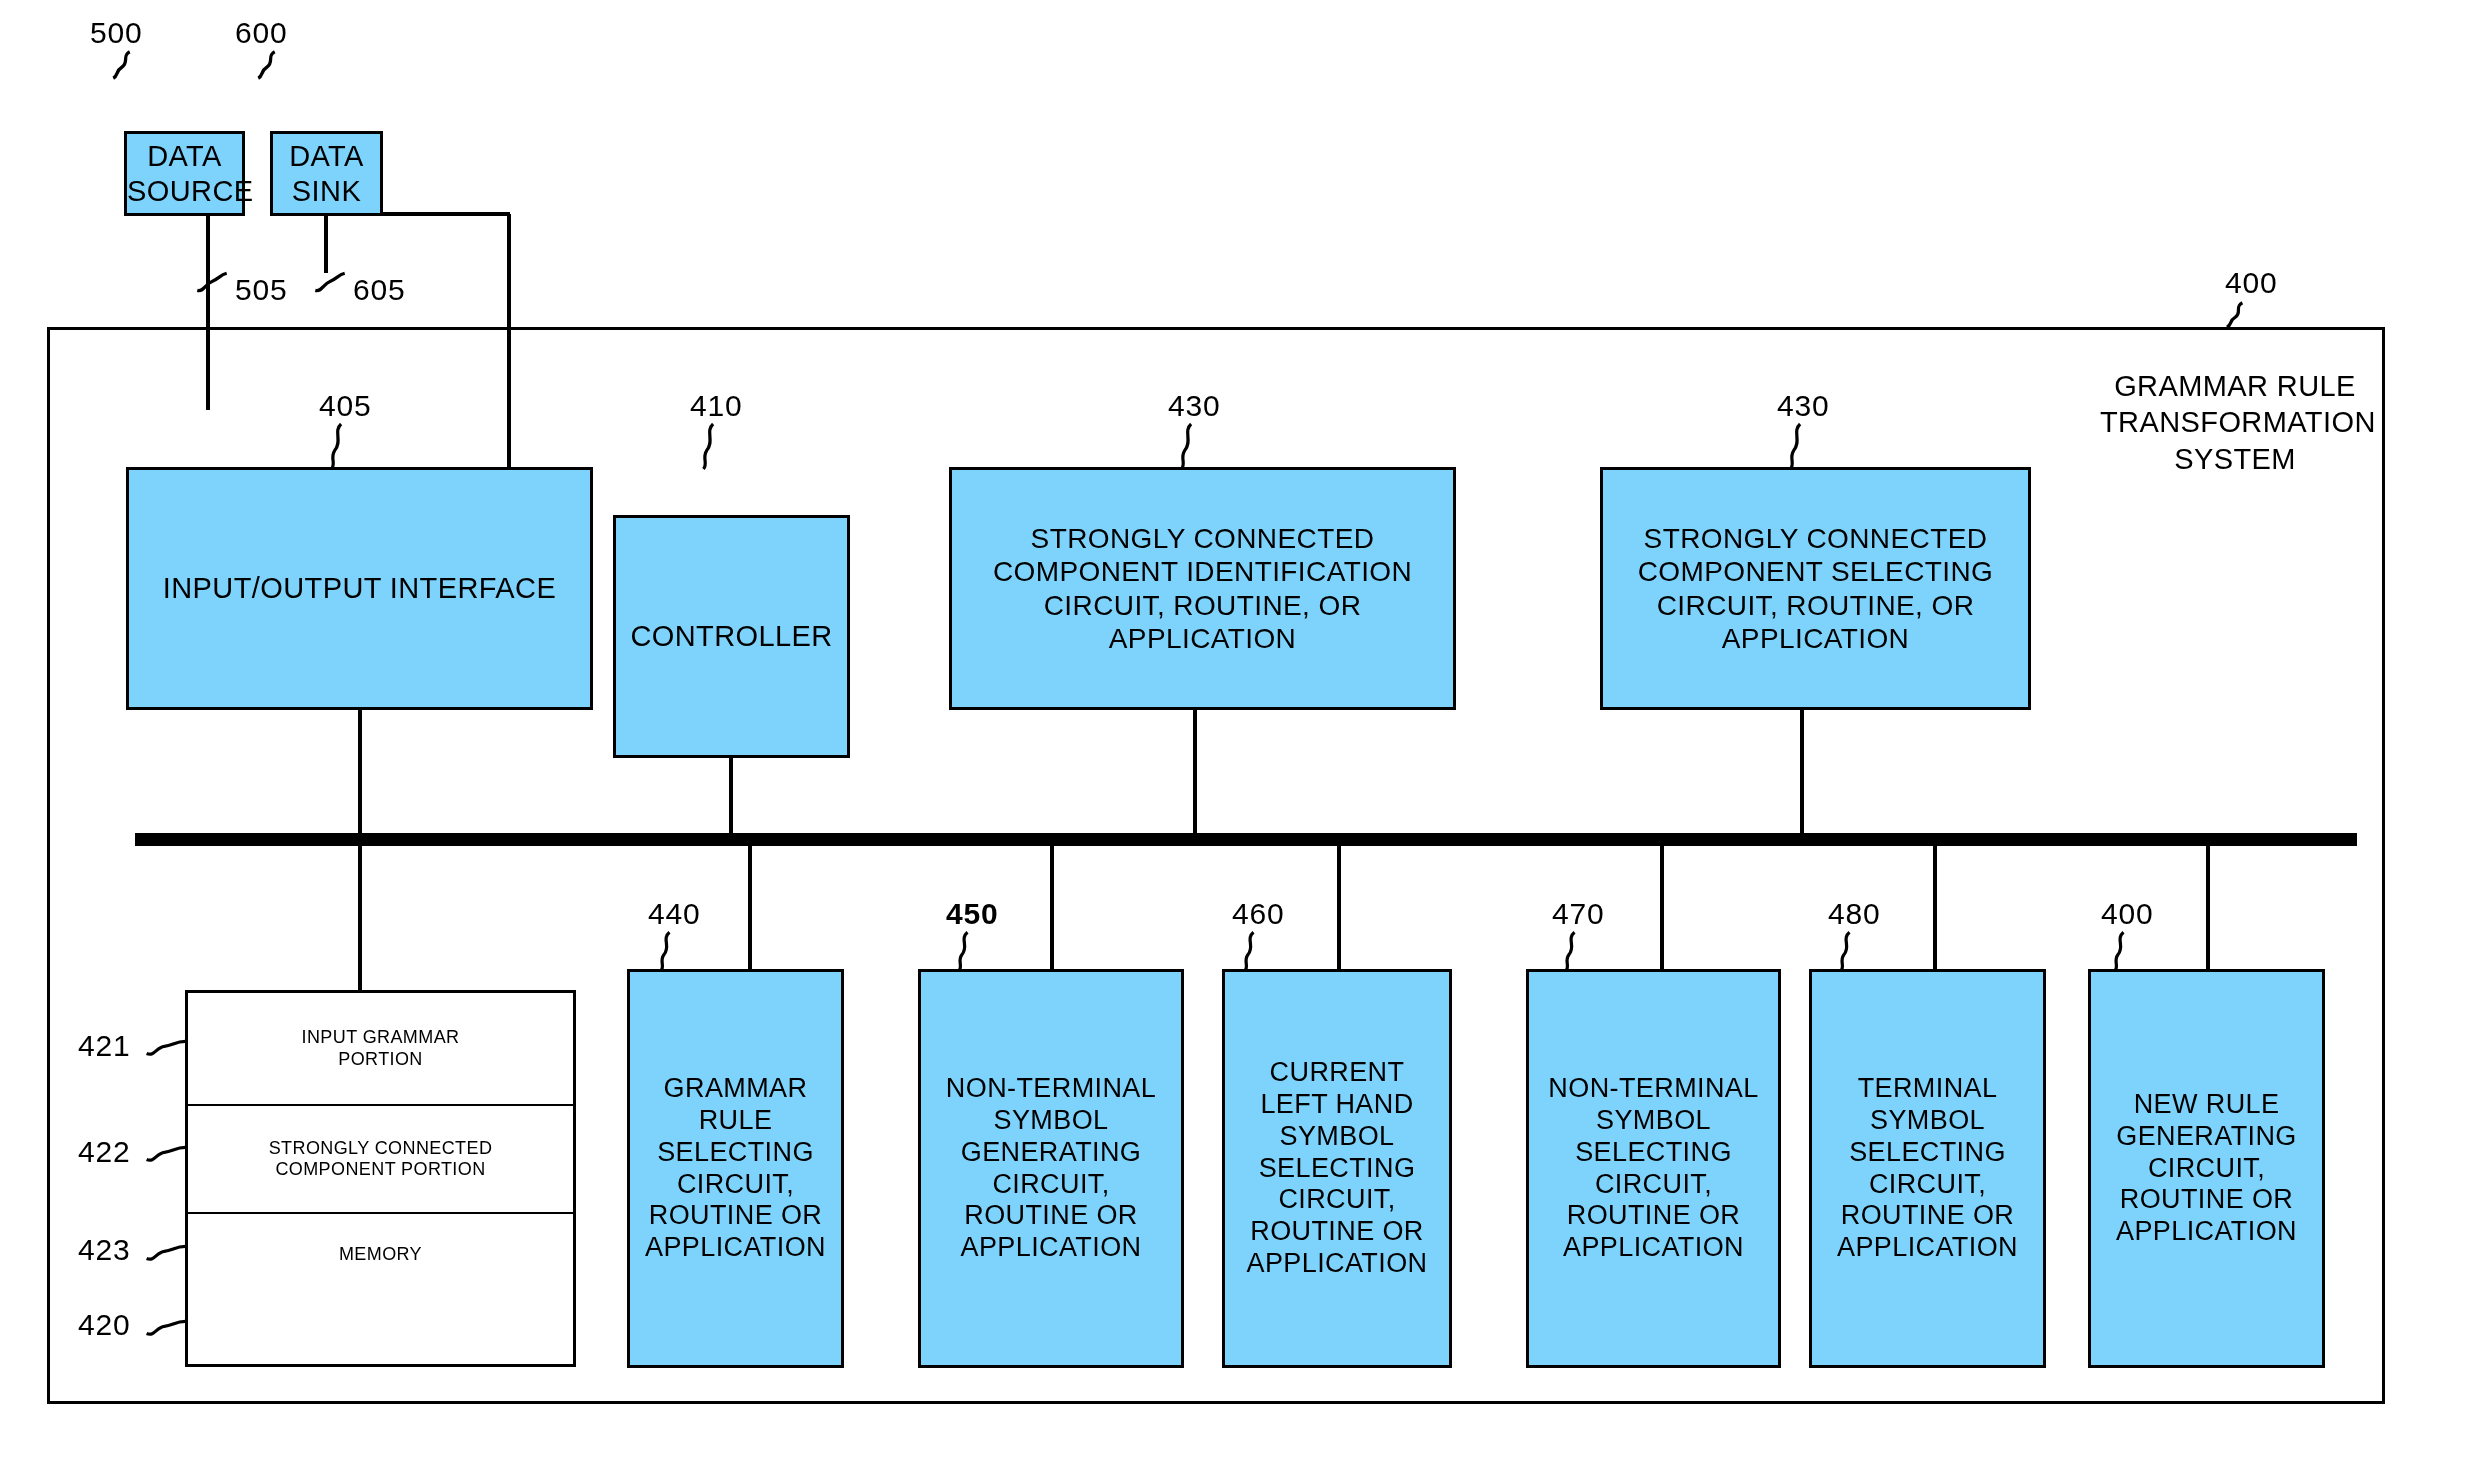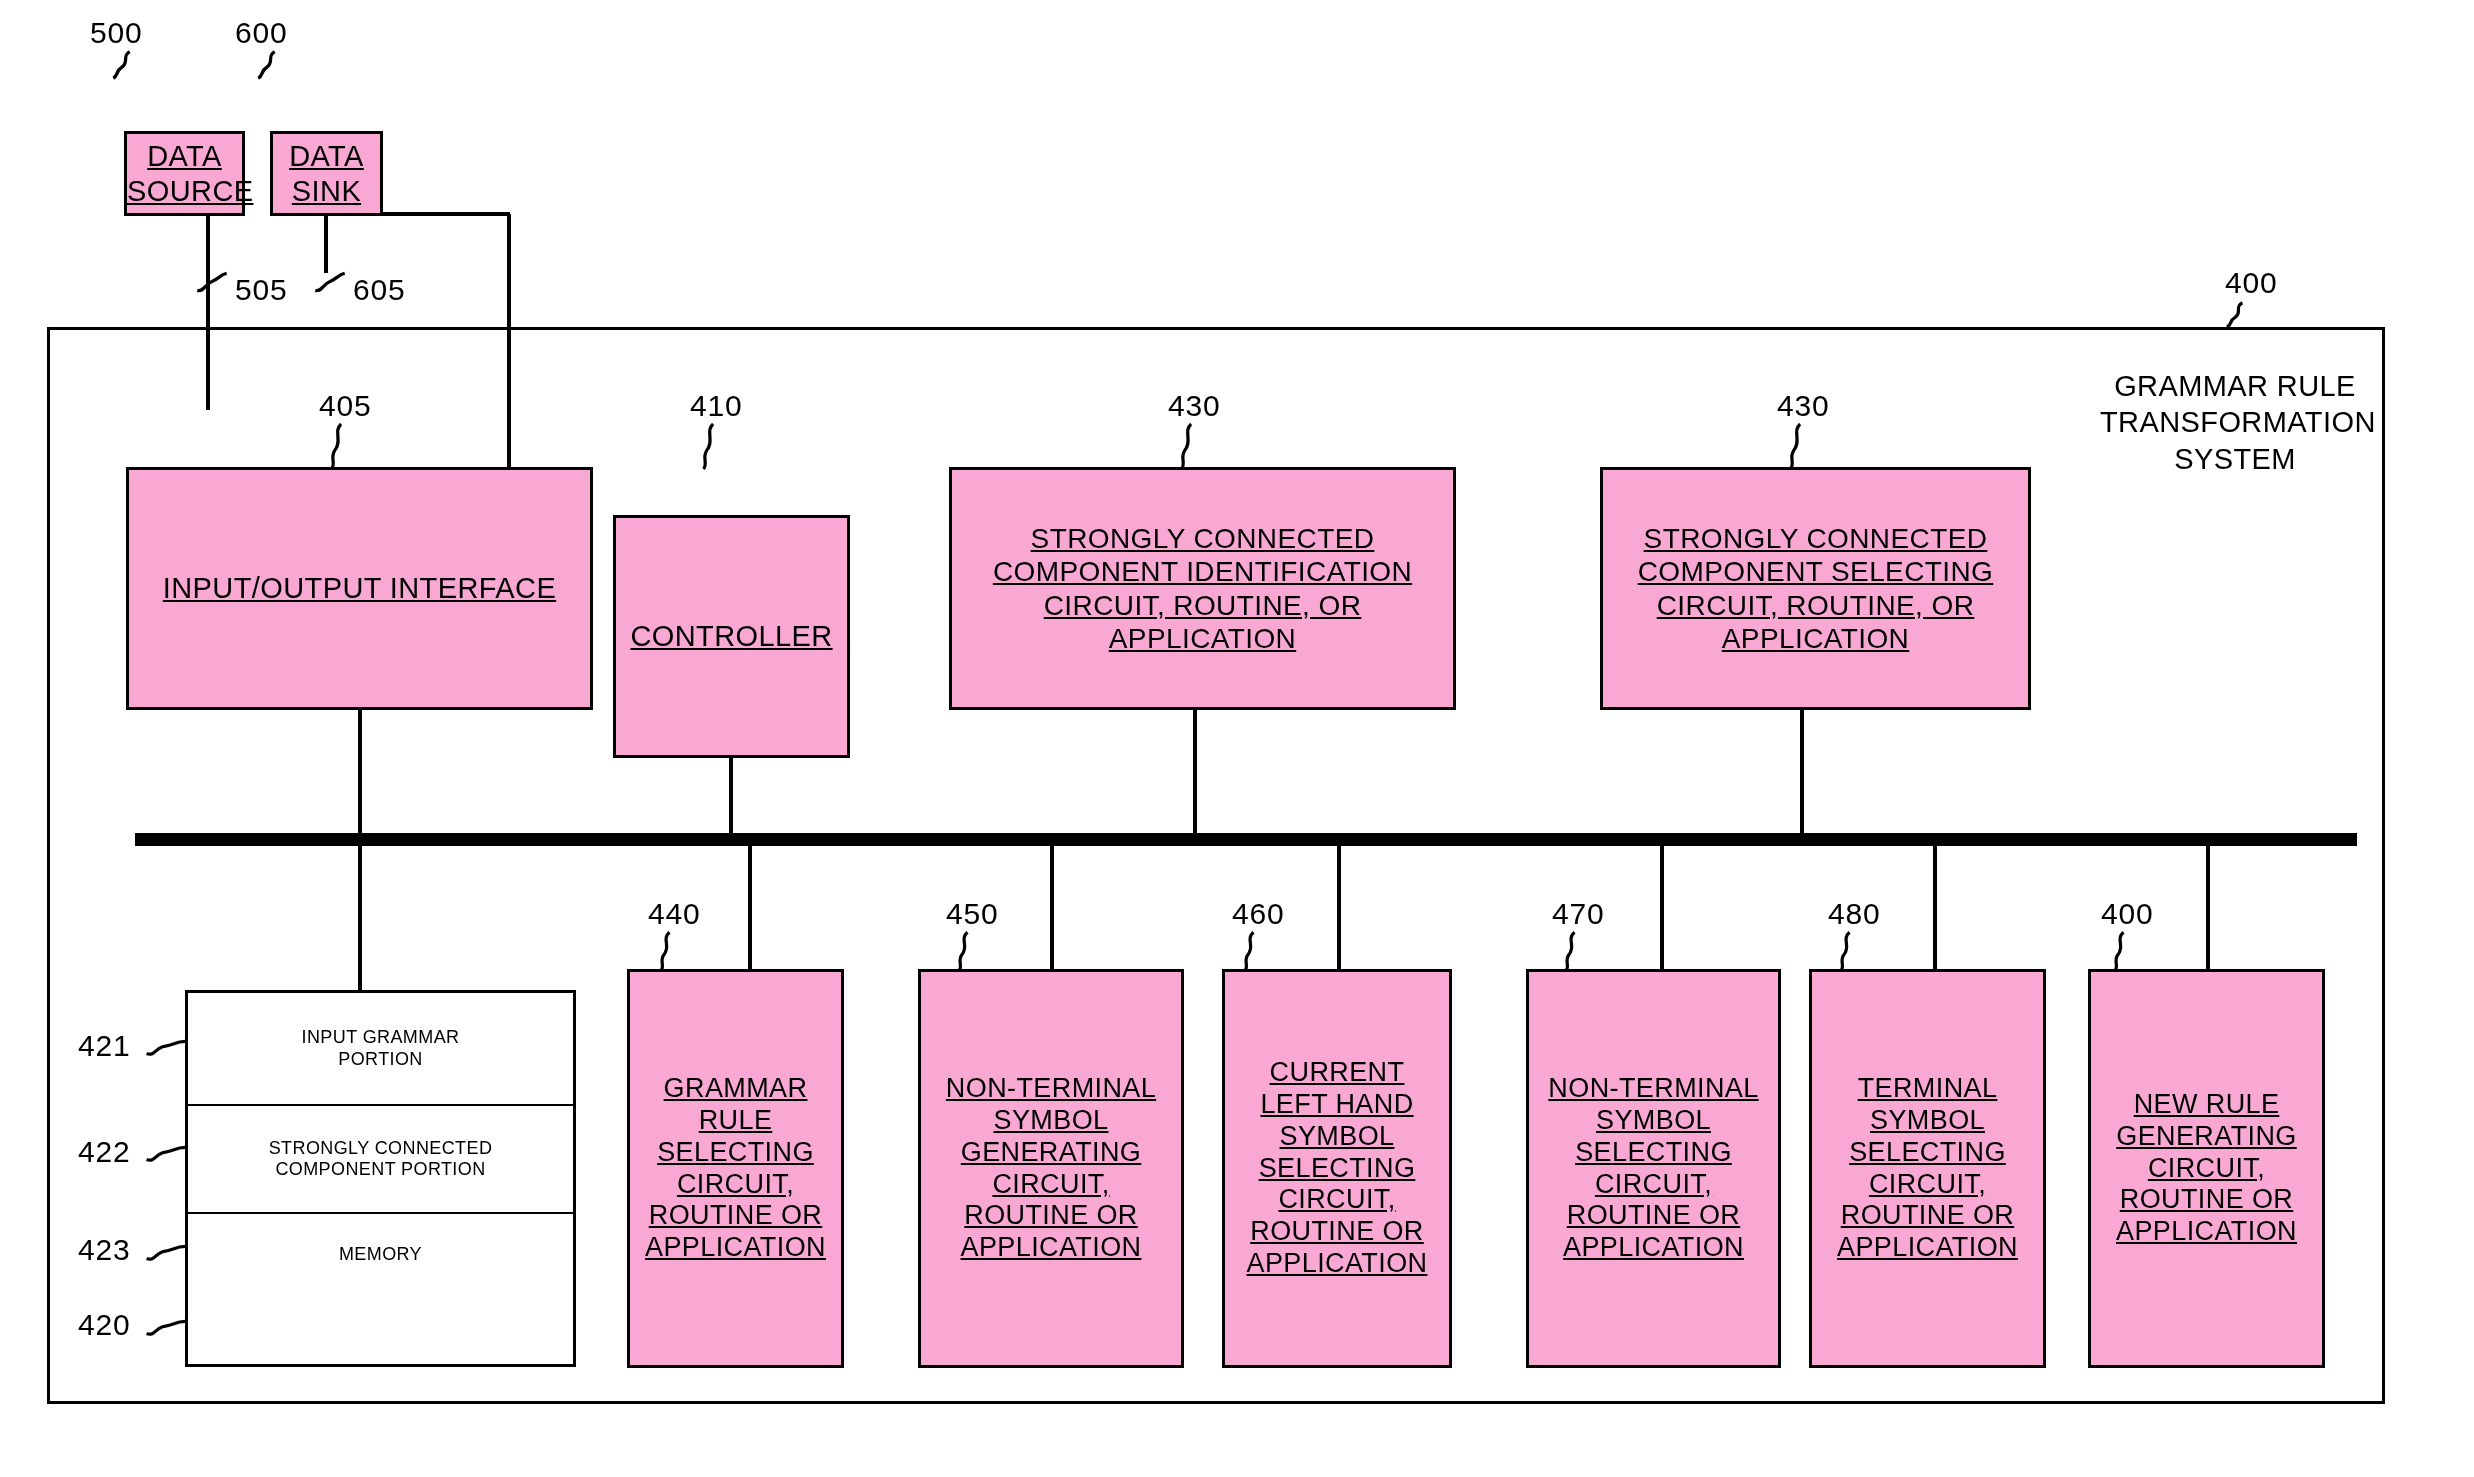--- a/index.html
+++ b/index.html
@@ -17,27 +17,26 @@
   }
 
   
   .abs { position: absolute; box-sizing: border-box; }
 
   
   .box {
     position: absolute;
     box-sizing: border-box;
     border: 3.3px solid #000;
-    background: #f9a8d4;
+    background: #7dd3fc;
     display: flex;
     align-items: center;
     justify-content: center;
     text-align: center;
     z-index: 3;
-    text-decoration: underline;
   }
   .box .txt {
     display: block;
     width: 100%;
     padding: 0 6.5px;
     line-height: 1.18;
     letter-spacing: 0.4px;
     white-space: pre-line;
     font-weight: 400;
   }
@@ -252,21 +251,21 @@
 <div class="box" id="block-grammar-rule-selecting" style="left:627px; top:969px; width:217px; height:399px;">
   <span class="txt fs-small">GRAMMAR
 RULE
 SELECTING
 CIRCUIT,
 ROUTINE OR
 APPLICATION</span>
 </div>
 
 <div class="line-v" style="left:1050px; top:843px; height:127px;"></div>
-<div class="ref" style="left:946px; top:899px;">450</div>
+<div class="ref" style="left:946px; top:899px;font-weight:bold;">450</div>
 <svg class="squig" style="left:953px; top:931px;" width="29" height="41" viewBox="0 0 36 50">
   <path d="M18 1 C8 9, 20 19, 11 29 C5 37, 13 44, 7 49" stroke="#000" stroke-width="4" fill="none"></path>
 </svg>
 <div class="box" id="block-nonterminal-symbol-generating" style="left:918px; top:969px; width:266px; height:399px;">
   <span class="txt fs-small">NON-TERMINAL
 SYMBOL
 GENERATING
 CIRCUIT,
 ROUTINE OR
 APPLICATION</span>

